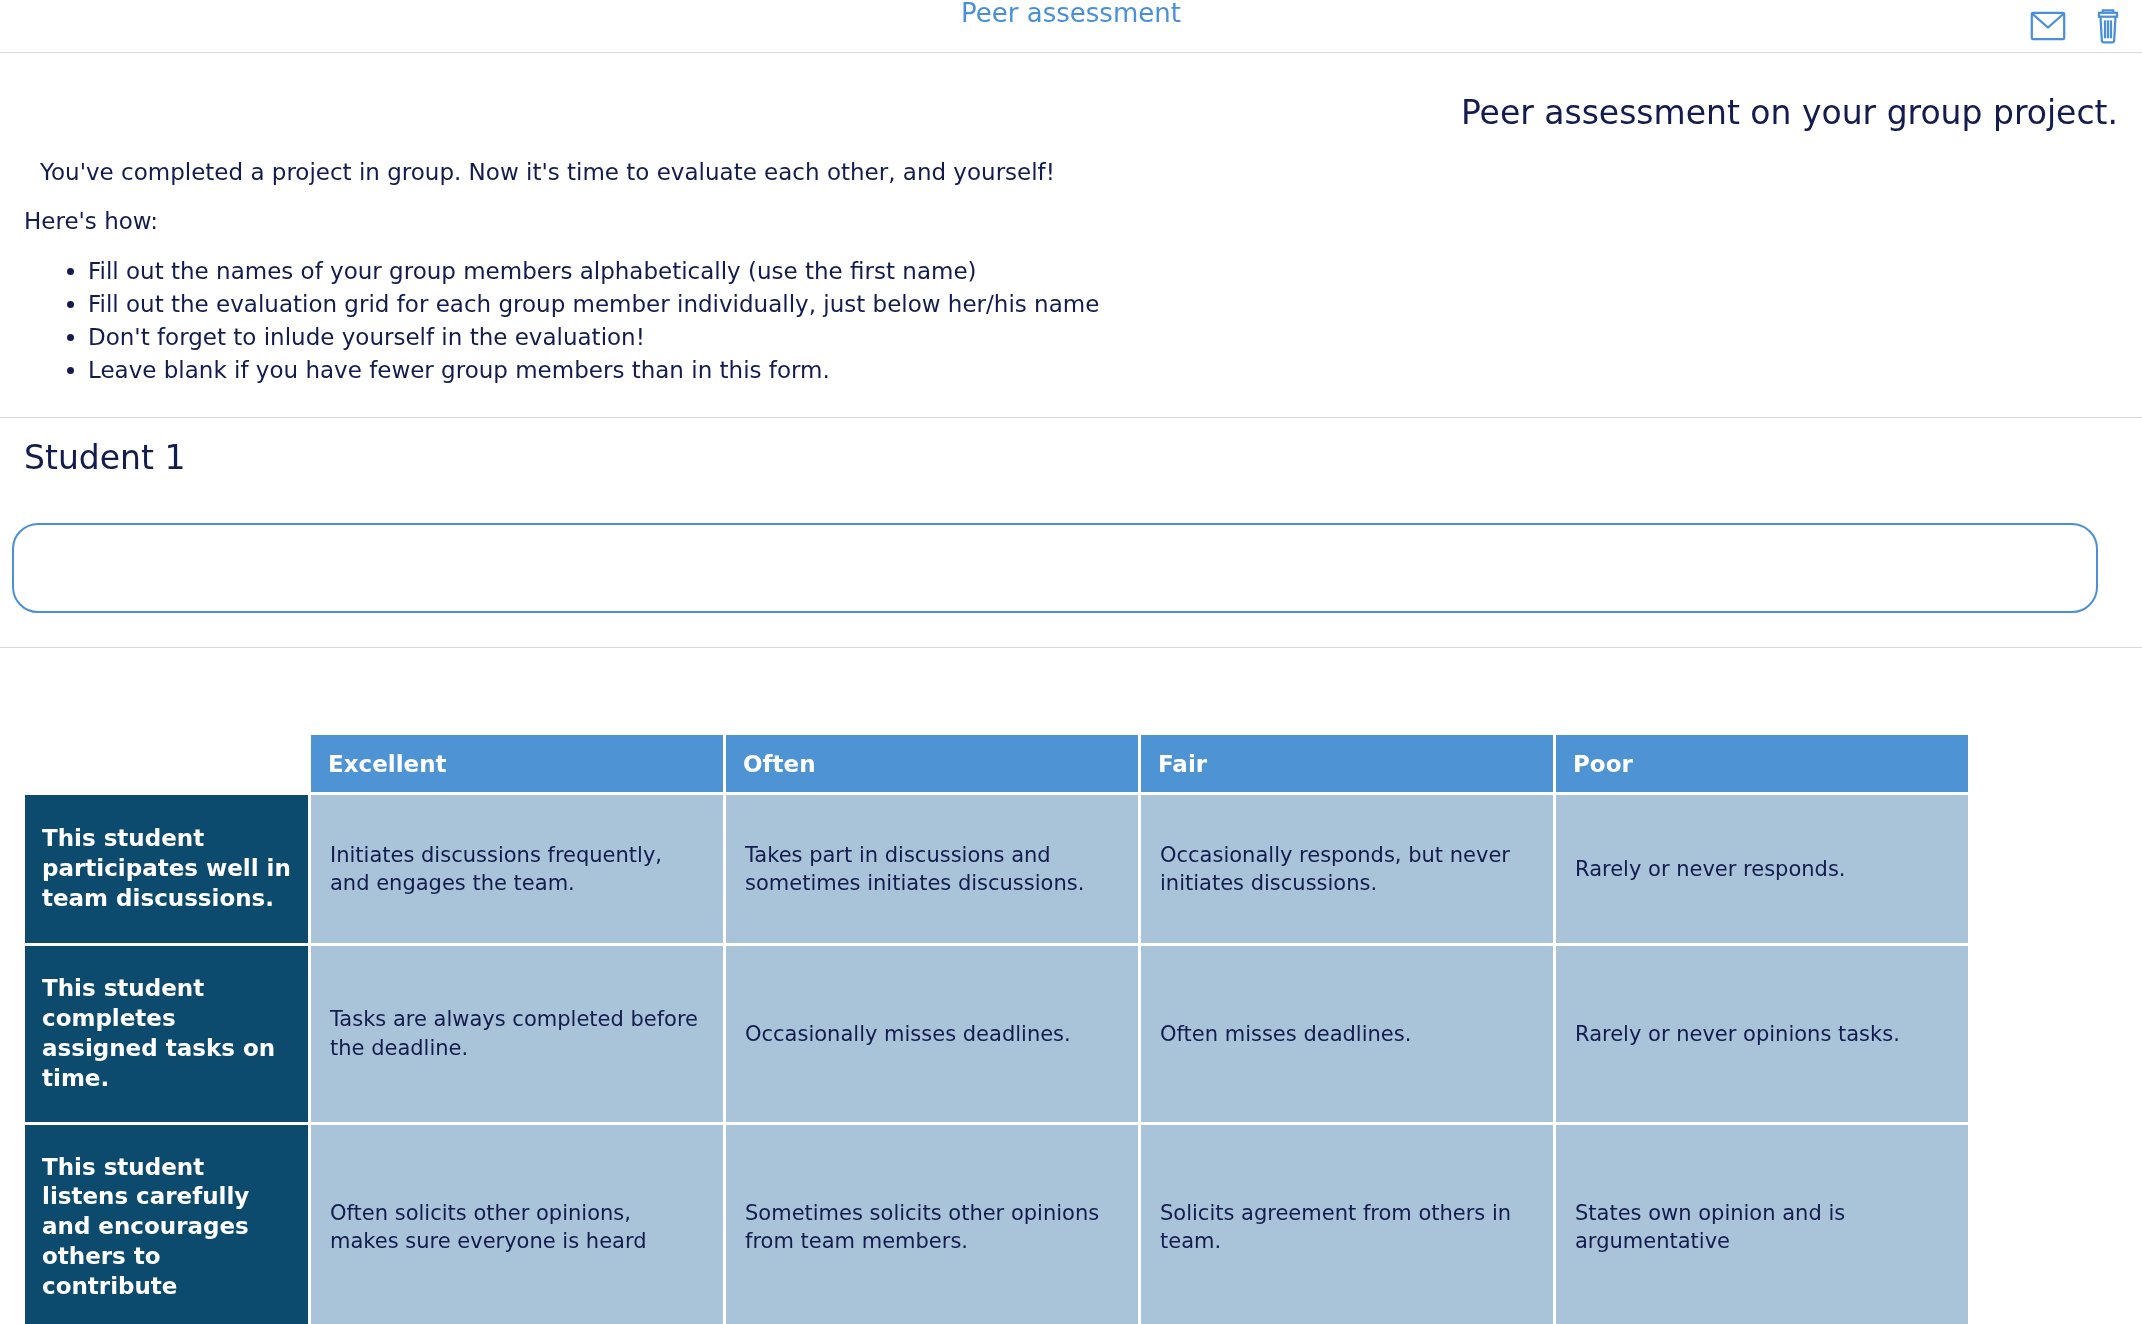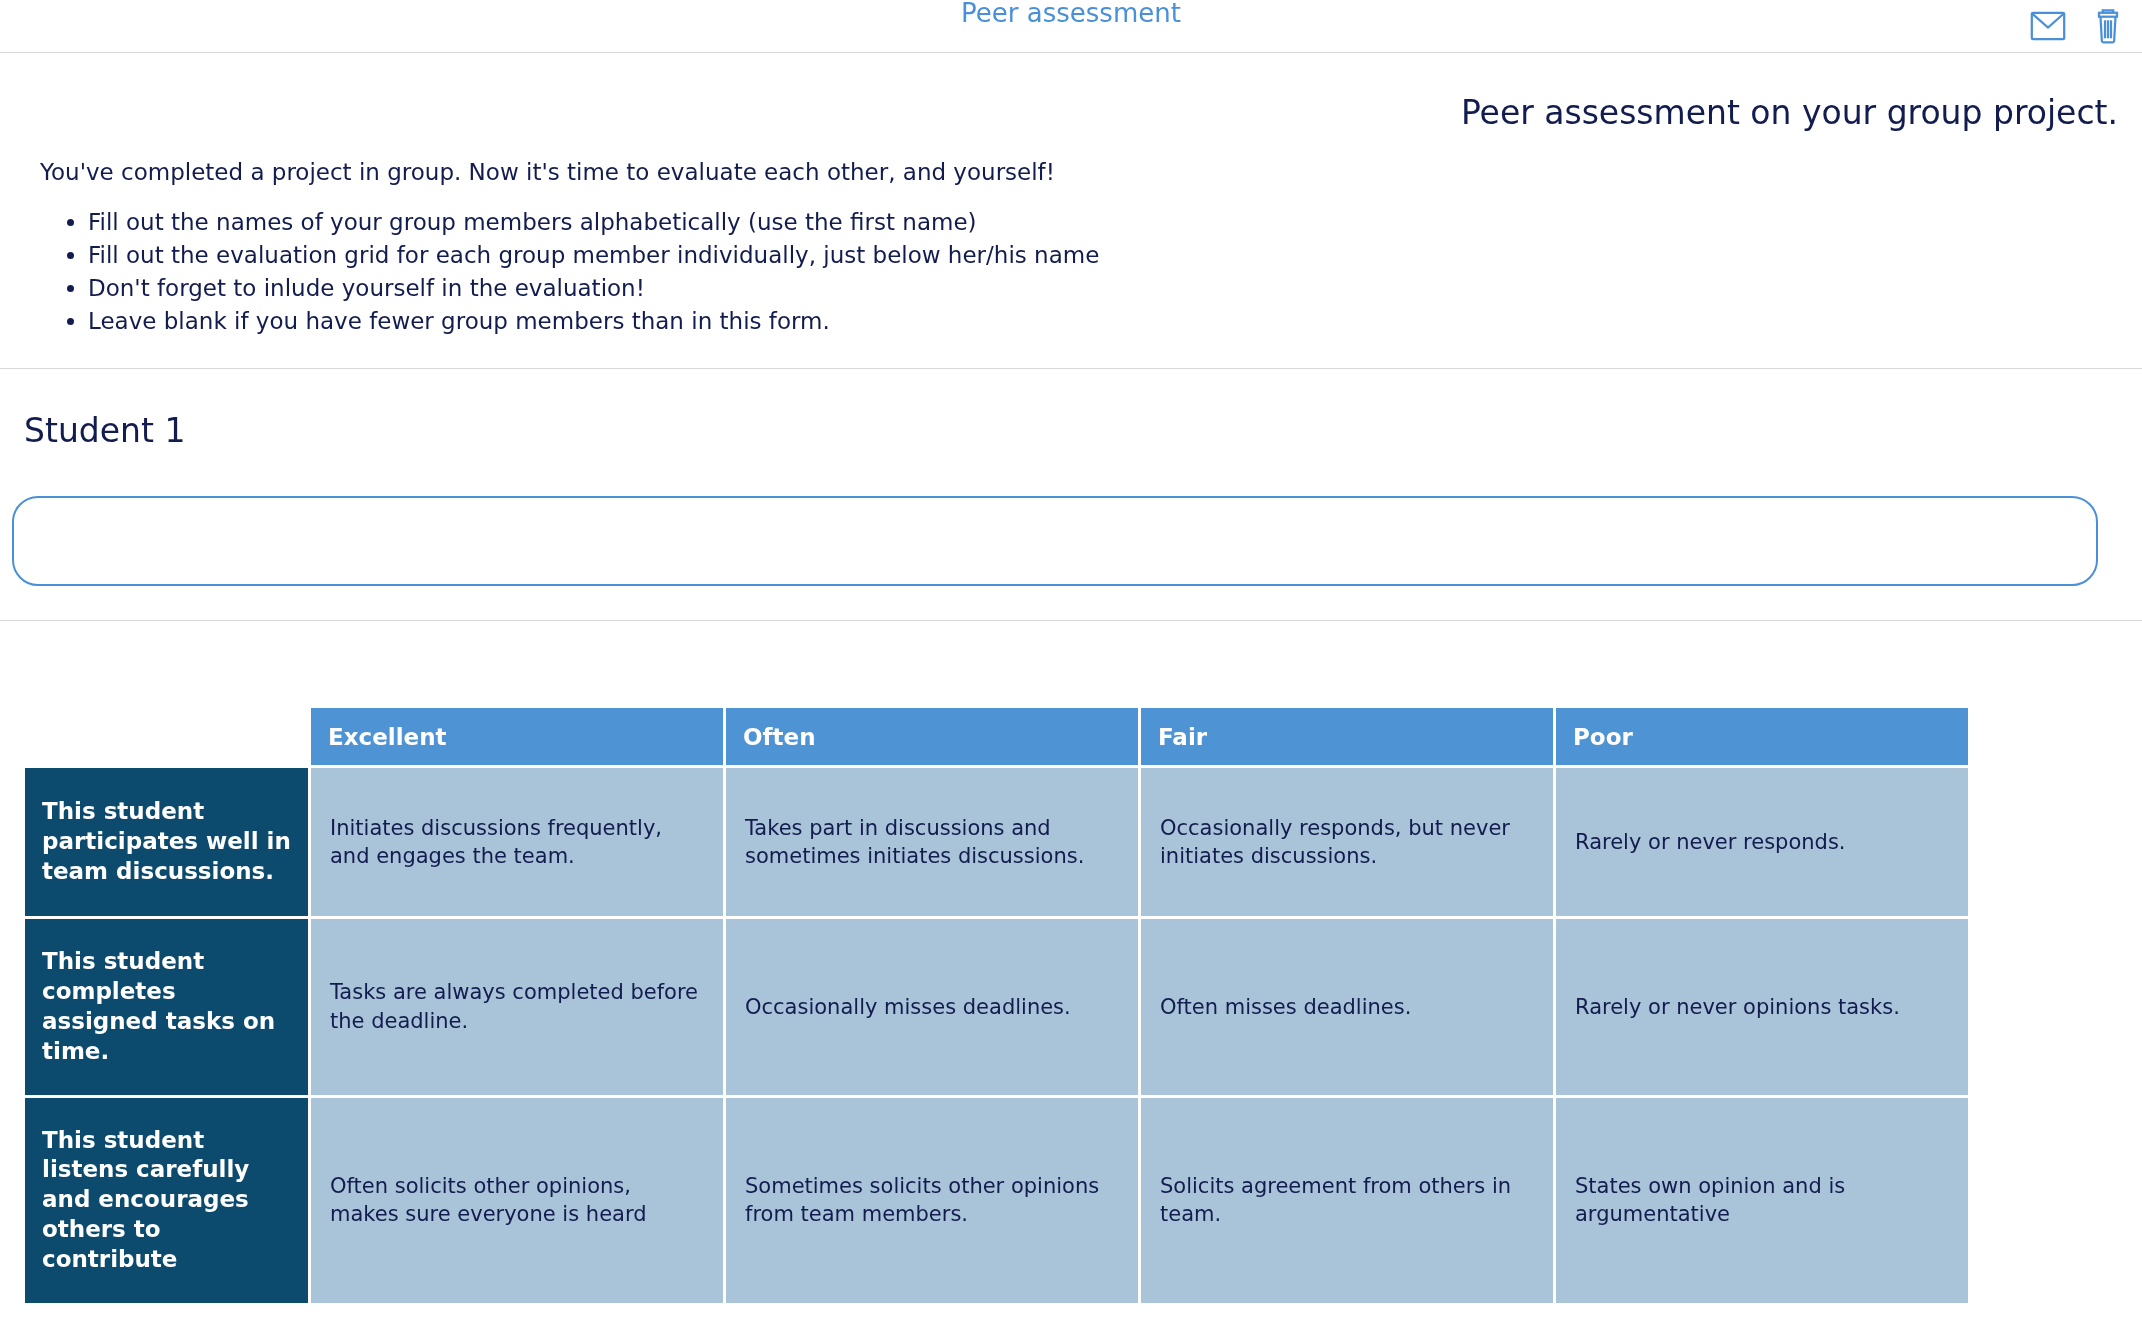--- a/index.html
+++ b/index.html
@@ -59,21 +59,21 @@
     margin: 0;
   }
   .divider-1 { margin-top: 34px; }
   .divider-2 { margin-top: 34px; }
 
   
   .student-section { padding: 0 24px; }
   .student-heading {
     font-size: 33px;
     font-weight: 400;
-    margin: 42px 0 0 0;
+    margin: 20px 0 0 0;
   }
   .name-input {
     display: block;
     width: 2086px;
     height: 90px;
     margin: 46px 0 0 -12px;
     border: 2px solid #4a90d9;
     border-radius: 26px;
     background: #ffffff;
     font-size: 24px;
@@ -144,20 +144,21 @@
         <path d="M10 8.2 v12"></path>
         <path d="M12 8.2 v12"></path>
       </svg>
     </button>
   </div>
 </div>
 
 <div class="intro">
   <h1 class="intro-heading">Peer assessment on your group project.</h1>
   <p class="intro-text">You've completed a project in group. Now it's time to evaluate each other, and yourself!</p>
+  <p class="intro-how">Here's how:</p>
   <ul class="intro-bullets">
     <li>Fill out the names of your group members alphabetically (use the first name)</li>
     <li>Fill out the evaluation grid for each group member individually, just below her/his name</li>
     <li>Don't forget to inlude yourself in the evaluation!</li>
     <li>Leave blank if you have fewer group members than in this form.</li>
   </ul>
 </div>
 
 <hr class="divider divider-1">
 

